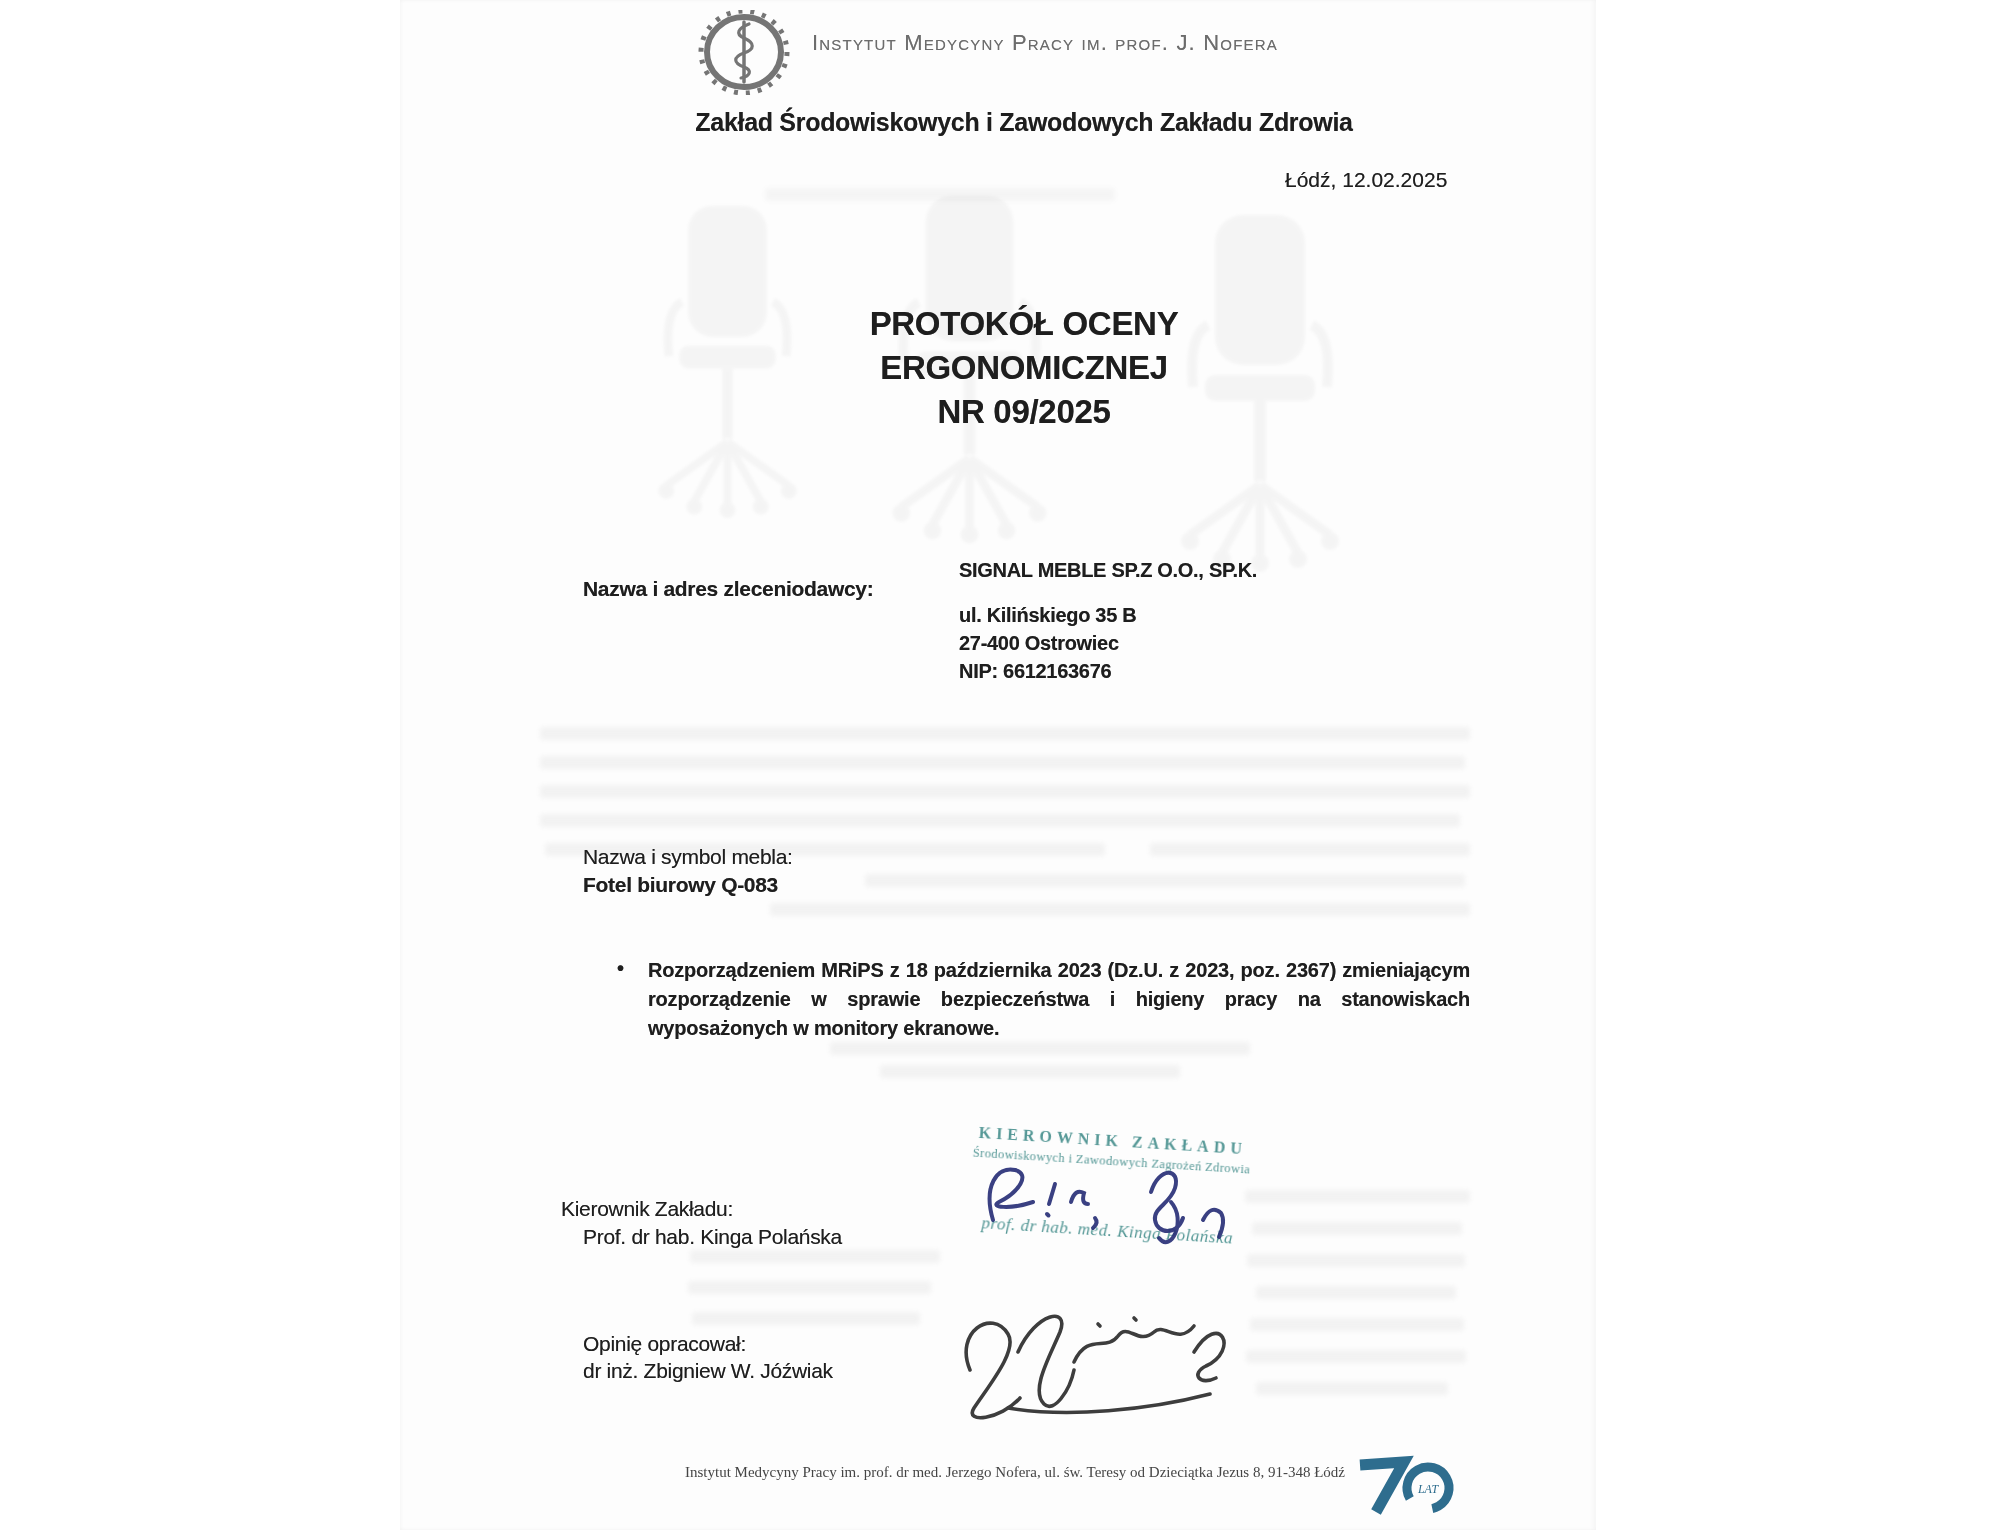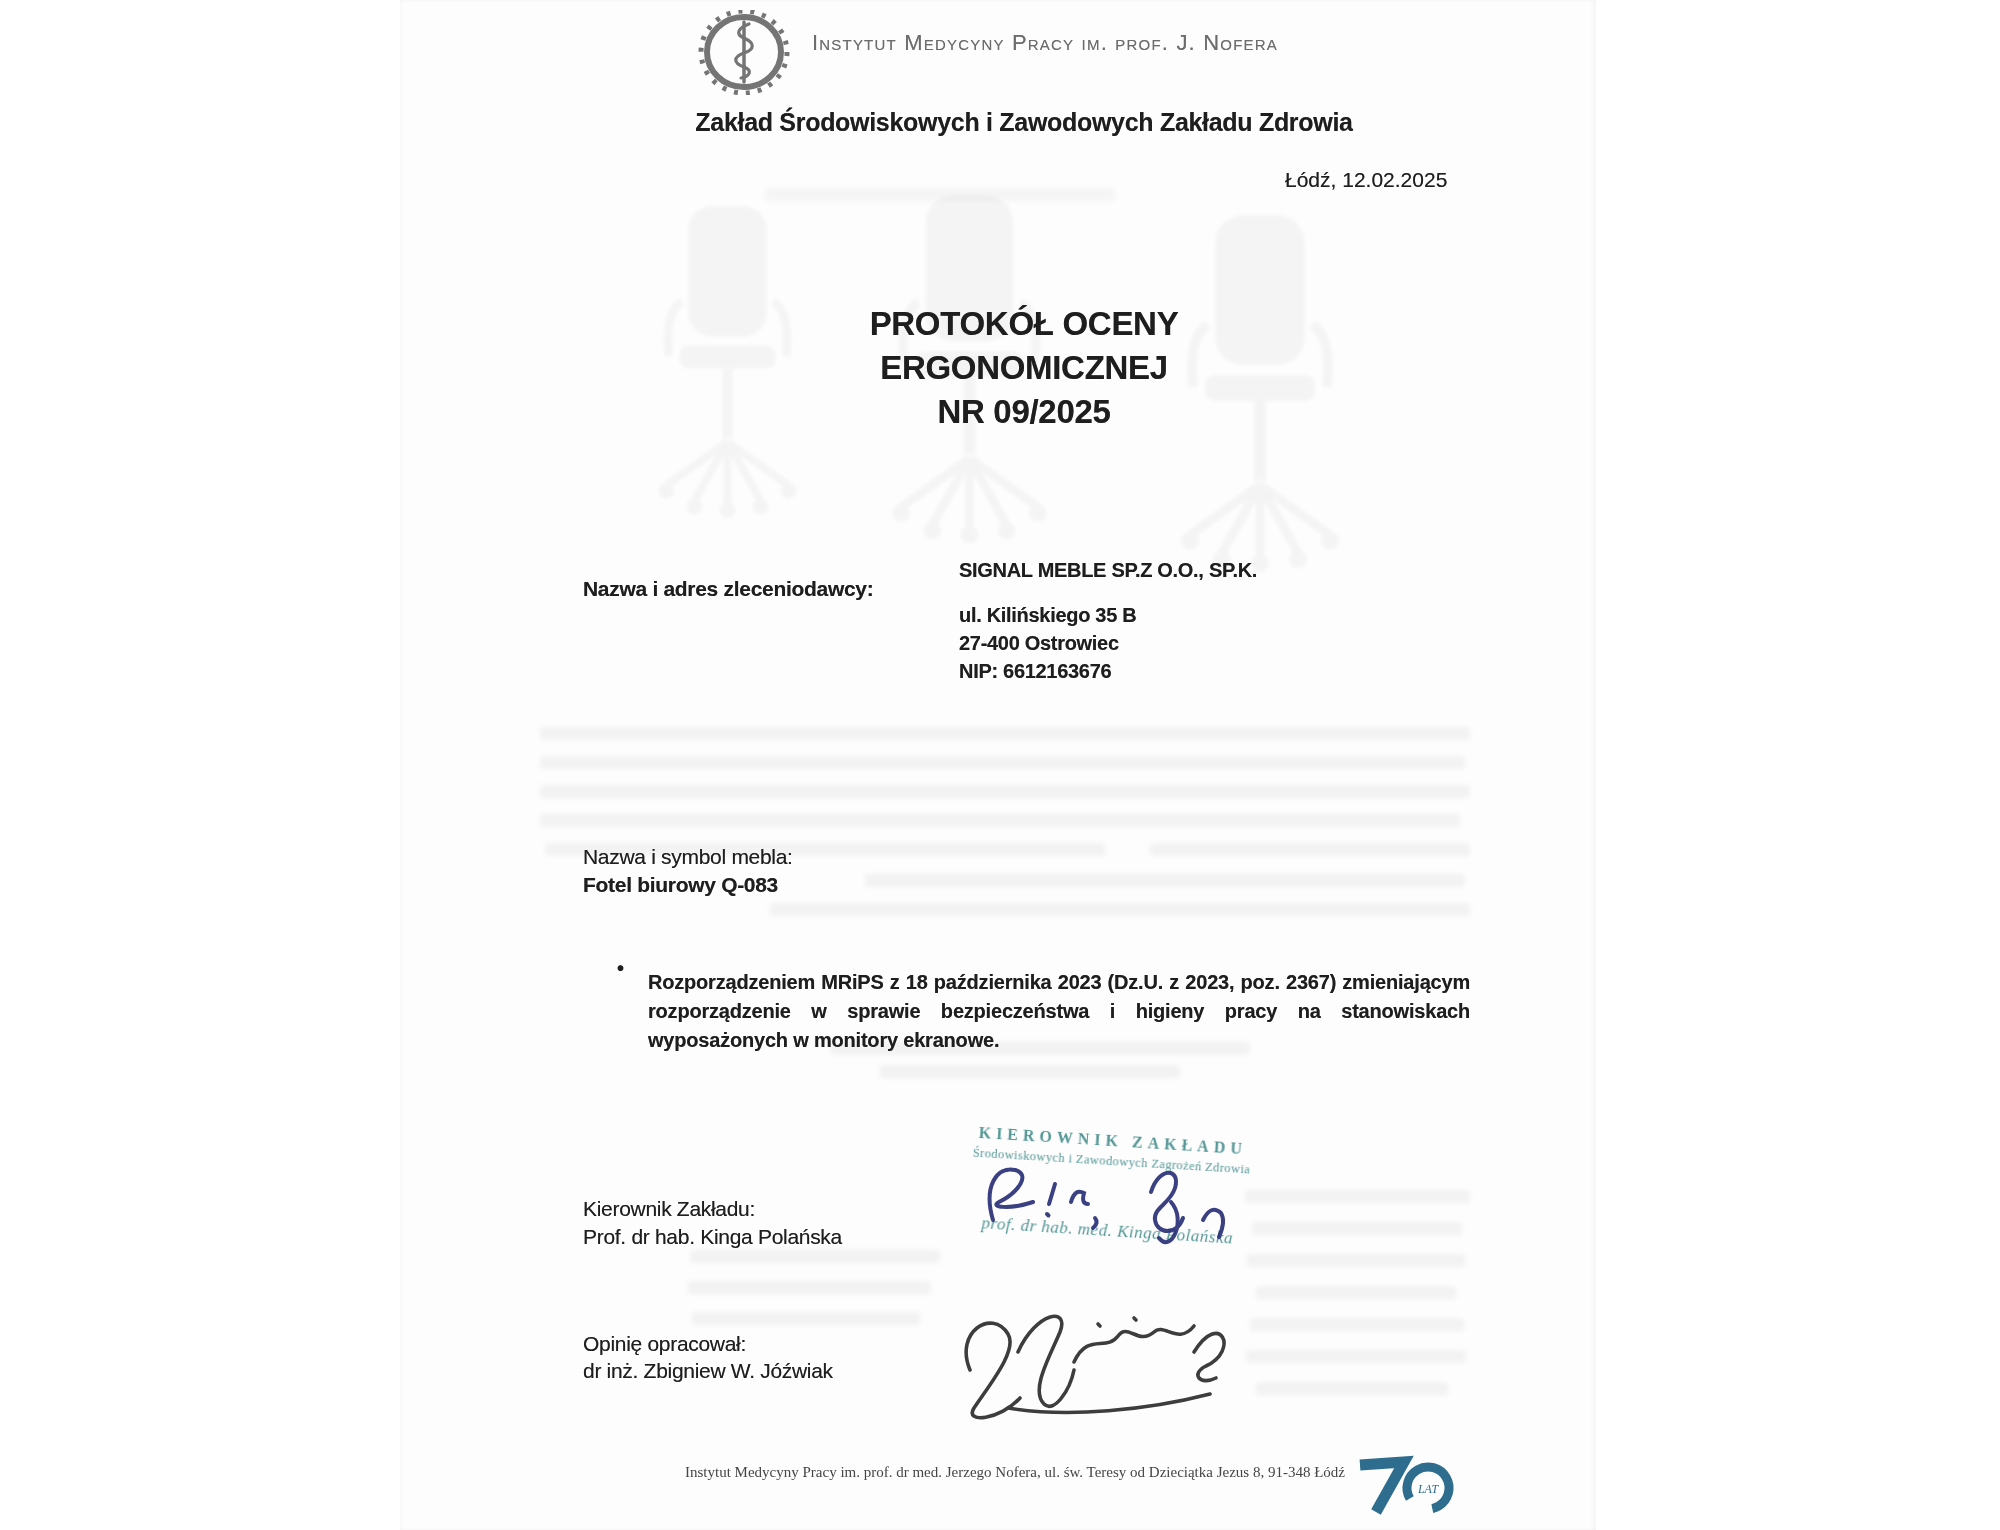--- a/index.html
+++ b/index.html
@@ -167,42 +167,42 @@
   <div class="abs lbl-b doc-text" style="left:583px;top:577px;">Nazwa i adres zleceniodawcy:</div>
   <div class="abs client-line doc-text" style="left:959px;top:559px;">SIGNAL MEBLE SP.Z O.O., SP.K.</div>
   <div class="abs client-line doc-text" style="left:959px;top:604px;">ul. Kilińskiego 35 B</div>
   <div class="abs client-line doc-text" style="left:959px;top:632px;">27-400 Ostrowiec</div>
   <div class="abs client-line doc-text" style="left:959px;top:660px;">NIP: 6612163676</div>
 
   <div class="abs lbl doc-text" style="left:583px;top:845px;">Nazwa i symbol mebla:</div>
   <div class="abs lbl-b doc-text" style="left:583px;top:873px;">Fotel biurowy Q-083</div>
 
   <div class="abs bullet-dot doc-text" style="left:617px;top:957px;">•</div>
-  <div class="abs bullet-par doc-text" style="left:648px;top:956px;margin-top:12px;">Rozporządzeniem MRiPS z 18 października 2023 (Dz.U. z 2023, poz. 2367) zmieniającym rozporządzenie w sprawie bezpieczeństwa i higieny pracy na stanowiskach wyposażonych w monitory ekranowe.</div>
+  <div class="abs bullet-par doc-text" style="left:648px;top:956px;">Rozporządzeniem MRiPS z 18 października 2023 (Dz.U. z 2023, poz. 2367) zmieniającym rozporządzenie w sprawie bezpieczeństwa i higieny pracy na stanowiskach wyposażonych w monitory ekranowe.</div>
 
   <div class="abs stamp" style="left:950px;top:1132px;">
     <div class="stamp-l1">KIEROWNIK ZAKŁADU</div>
     <div class="stamp-l2">Środowiskowych i Zawodowych Zagrożeń Zdrowia</div>
     <div class="stamp-l3">prof. dr hab. med. Kinga Polańska</div>
   </div>
 
   <div class="abs" style="left:975px;top:1158px;">
     <svg width="270" height="115" viewBox="0 0 270 115" fill="none" stroke="#2a3178" stroke-width="4" stroke-linecap="round" opacity="0.92">
       <path d="M18,62 C8,28 22,8 40,12 C56,16 44,34 24,44 C14,49 34,52 58,44"></path>
       <path d="M80,26 L74,46"></path>
       <path d="M72,56 l1.5,1.5"></path>
       <path d="M96,44 q4,-14 13,-9 q-3,11 4,11"></path>
       <path d="M120,60 q4,5 -2,10"></path>
       <path d="M176,34 C184,8 206,10 200,30 C195,46 178,50 180,62 C182,76 202,78 208,60"></path>
       <path d="M196,44 C212,62 196,96 184,80"></path>
       <path d="M228,62 q8,-16 18,-7 q5,8 -2,24"></path>
     </svg>
   </div>
 
-  <div class="abs lbl doc-text" style="left:583px;top:1197px;">Kierownik Zakładu:</div>
+  <div class="abs lbl doc-text" style="left:561px;top:1197px;">Kierownik Zakładu:</div>
   <div class="abs lbl doc-text" style="left:583px;top:1225px;">Prof. dr hab. Kinga Polańska</div>
 
   <div class="abs lbl doc-text" style="left:583px;top:1332px;">Opinię opracował:</div>
   <div class="abs lbl doc-text" style="left:583px;top:1359px;">dr inż. Zbigniew W. Jóźwiak</div>
 
   <div class="abs" style="left:948px;top:1290px;">
     <svg width="310" height="140" viewBox="0 0 310 140" fill="none" stroke="#333333" stroke-width="3.6" stroke-linecap="round" opacity="0.95">
       <path d="M22,80 C6,42 44,18 60,44 C70,60 42,94 26,118 C16,134 52,130 72,108"></path>
       <path d="M70,62 C88,22 122,16 112,42 C102,66 82,100 96,114 C106,124 122,100 126,80"></path>
       <path d="M126,72 C140,42 158,62 170,46 C180,32 190,56 206,42 C216,32 230,56 246,36"></path>

